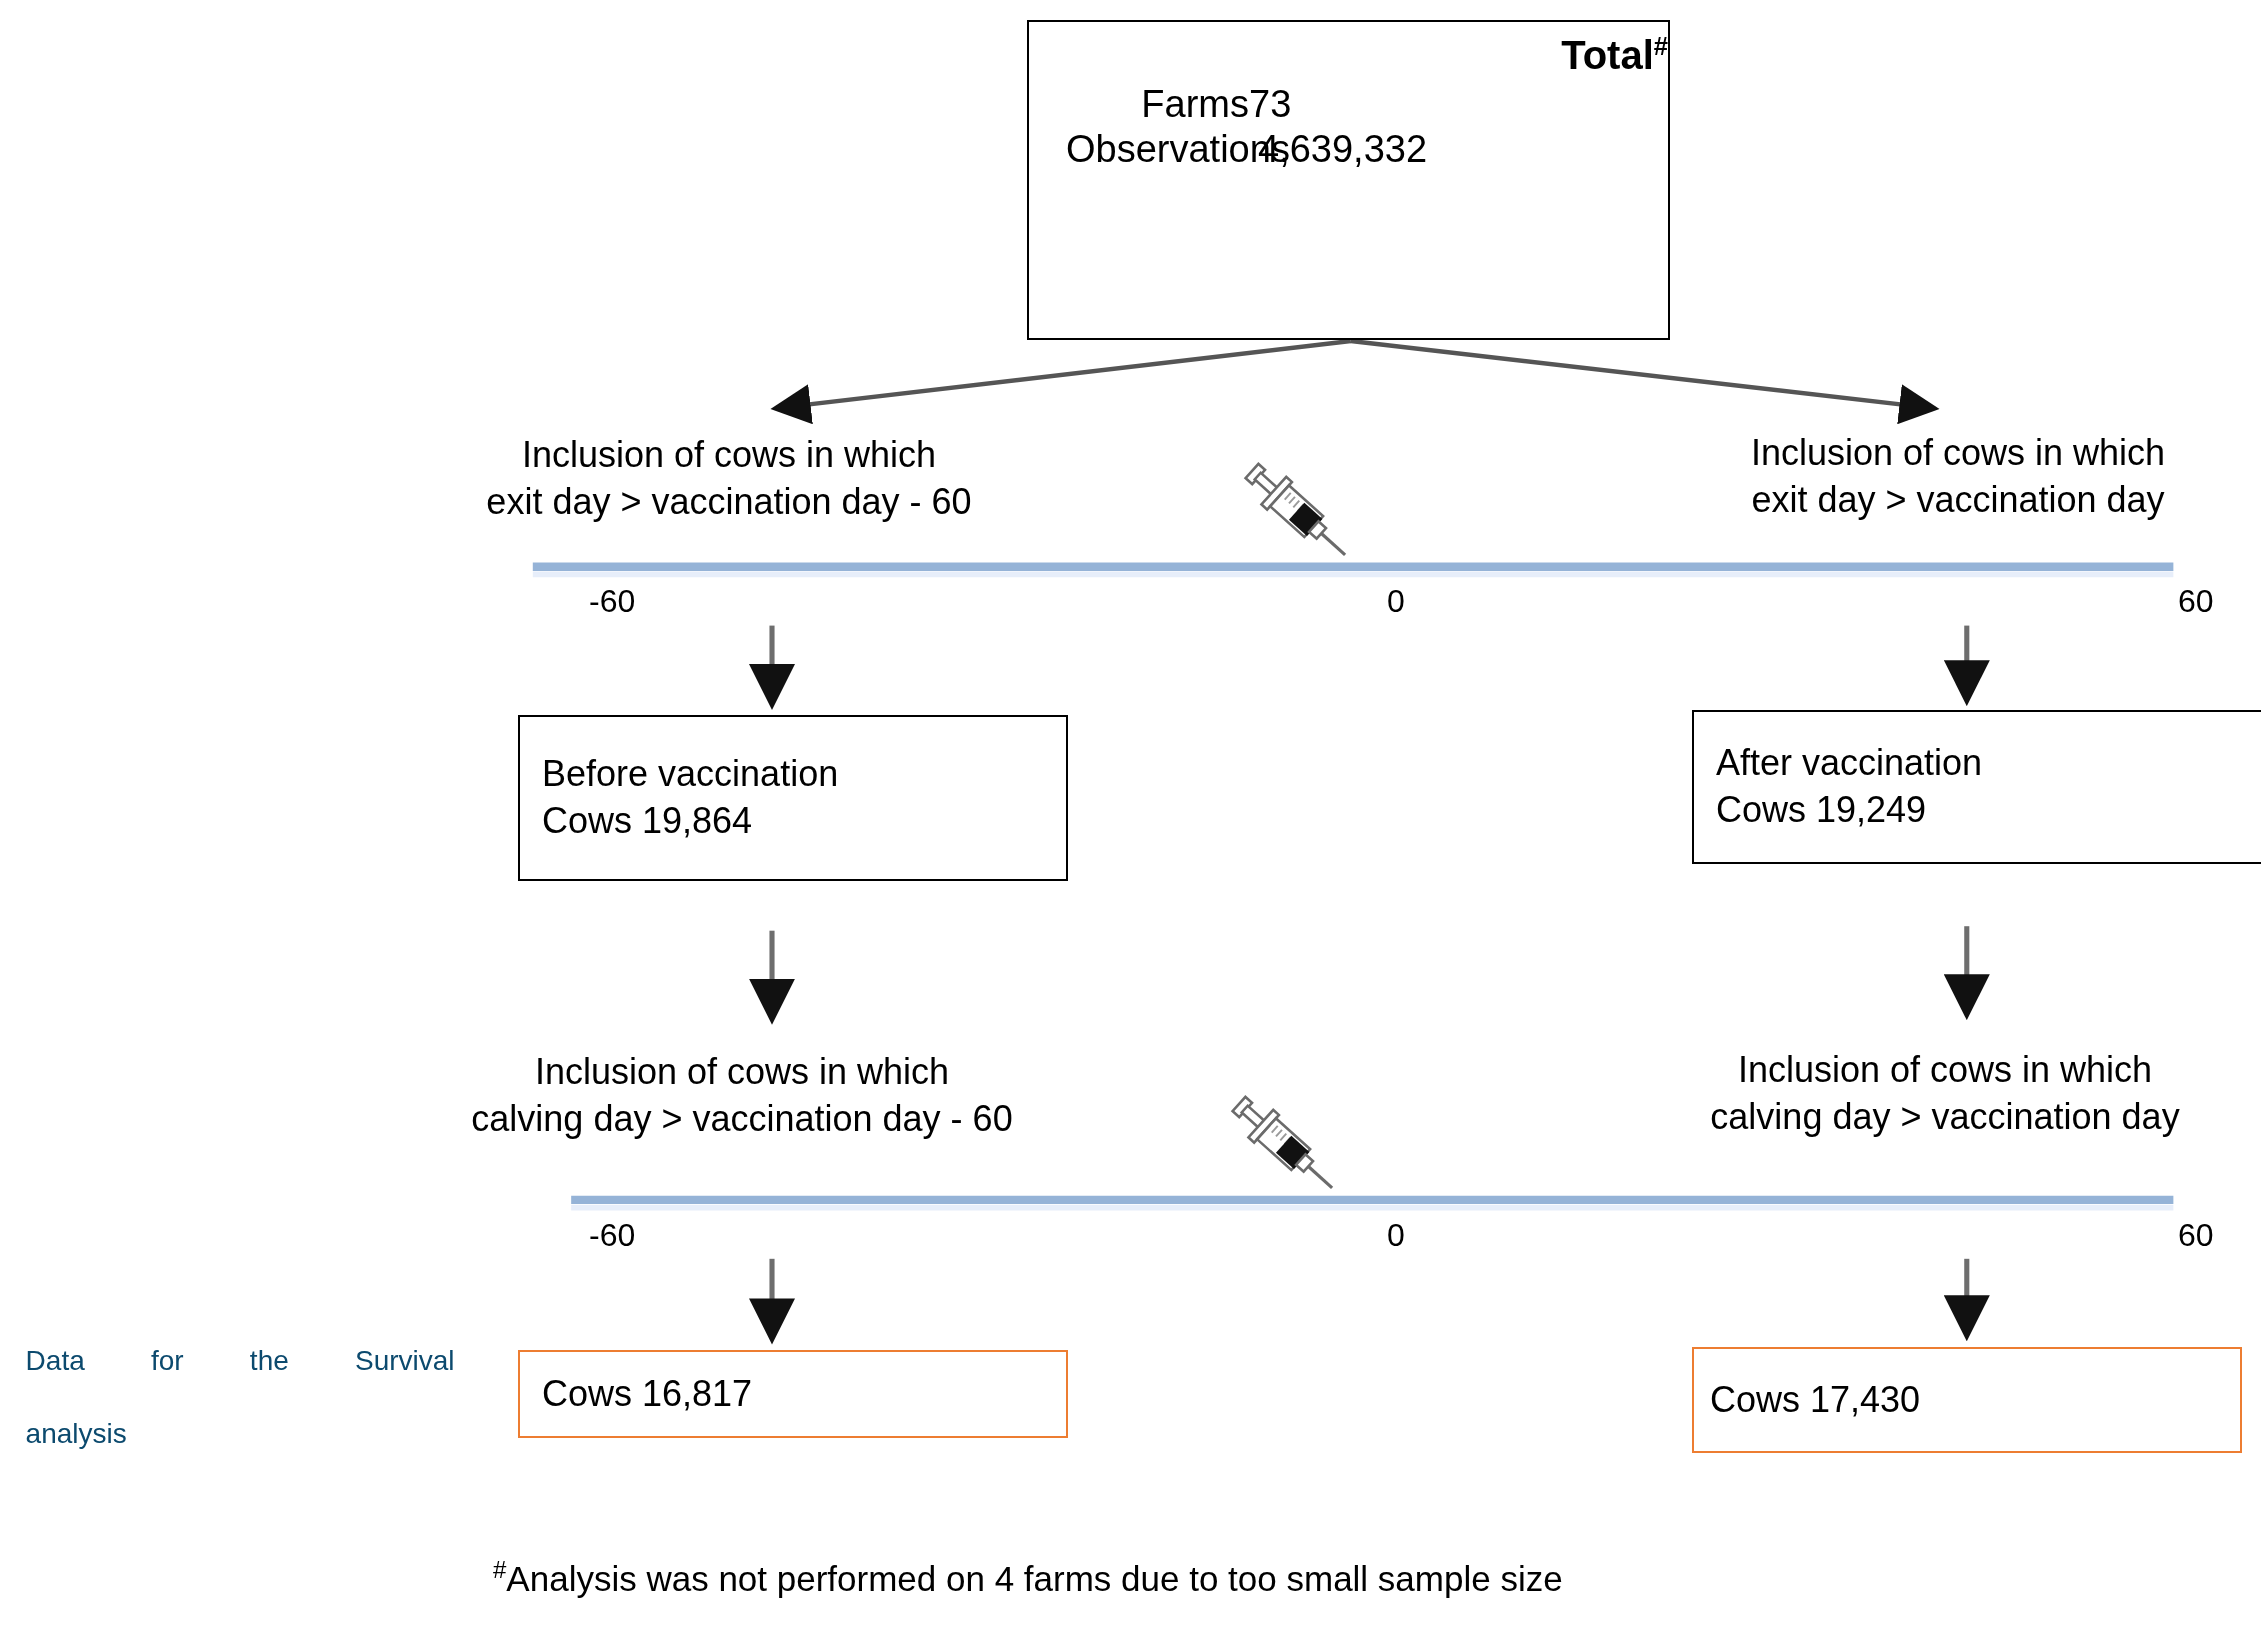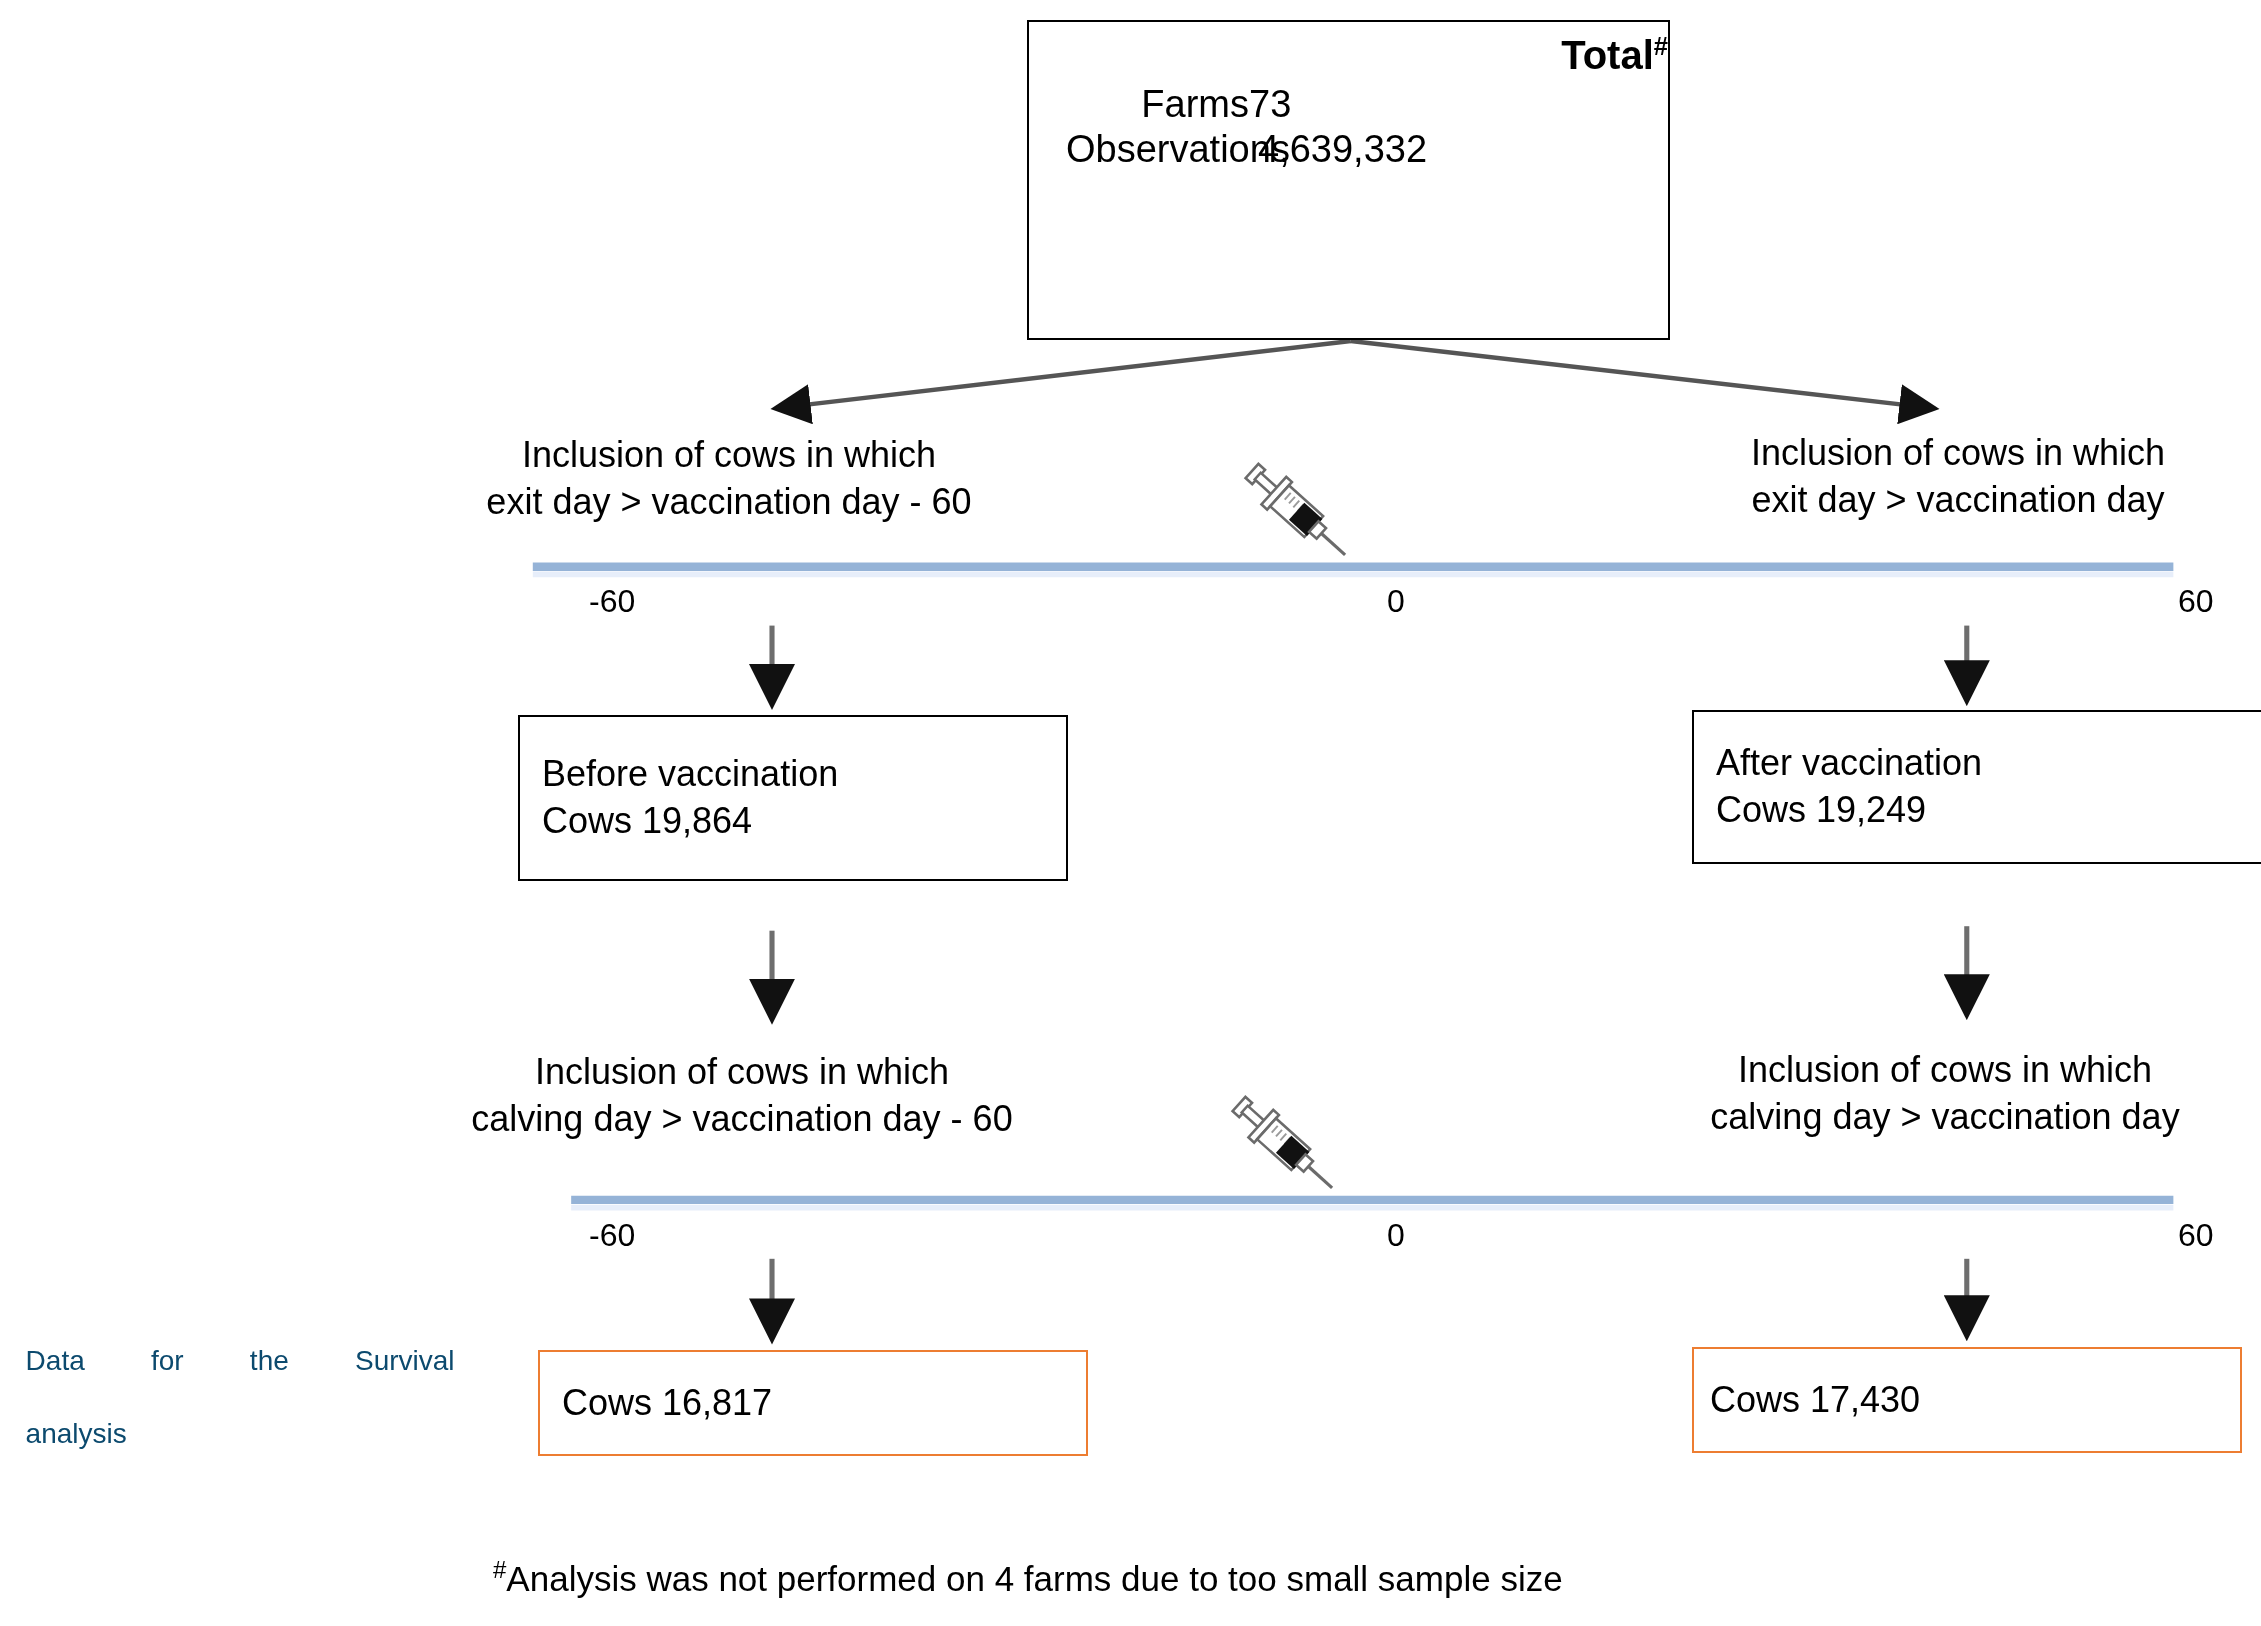--- a/index.html
+++ b/index.html
@@ -21,21 +21,21 @@
   .total-row.r-farms .lbl{width:192px;}
   .total-row.r-cows .lbl{width:192px;}
   .total-row.r-obs .lbl{width:192px;}
   .total-row .val{display:inline-block;}
   .total-row.r-obs{margin-left:9px;}
 
   #before-box{left:518px;top:715px;width:550px;height:166px;padding-left:22px;}
   #after-box{left:1692px;top:710px;width:592px;height:154px;padding-left:22px;}
   .boxline{font-size:36px;line-height:1.30;}
 
-  #left-final-box{left:538px;top:1350px;width:550px;height:106px;padding-left:22px;}
+  #left-final-box{left:518px;top:1350px;width:550px;height:88px;padding-left:22px;}
   #right-final-box{left:1692px;top:1347px;width:550px;height:106px;padding-left:16px;}
 
   
   .ftext{position:absolute;font-size:36px;line-height:1.30;text-align:center;white-space:pre-line;}
   #left-crit-1{left:409px;top:432px;width:640px;}
   #right-crit-1{left:1638px;top:430px;width:640px;}
   #left-crit-2{left:422px;top:1049px;width:640px;}
   #right-crit-2{left:1625px;top:1047px;width:640px;}
 
   .tick{position:absolute;font-size:32px;line-height:1;margin-left:48px;}

